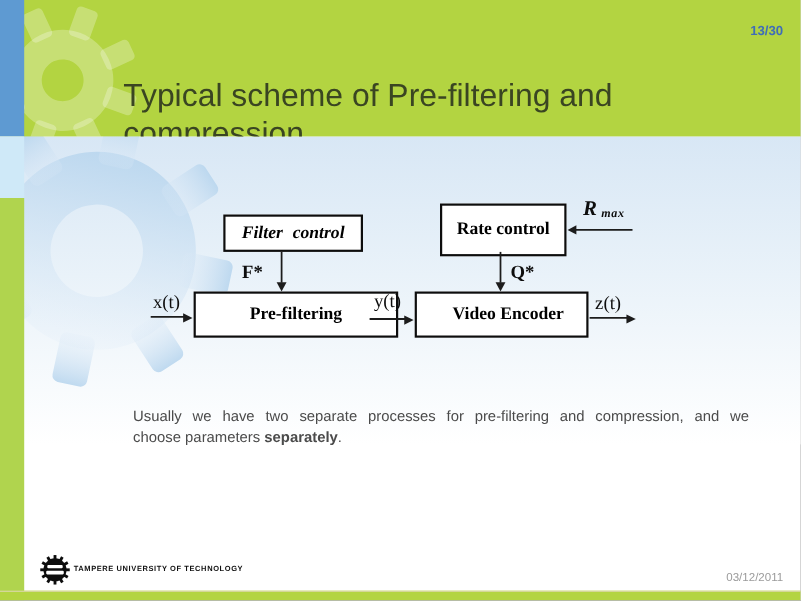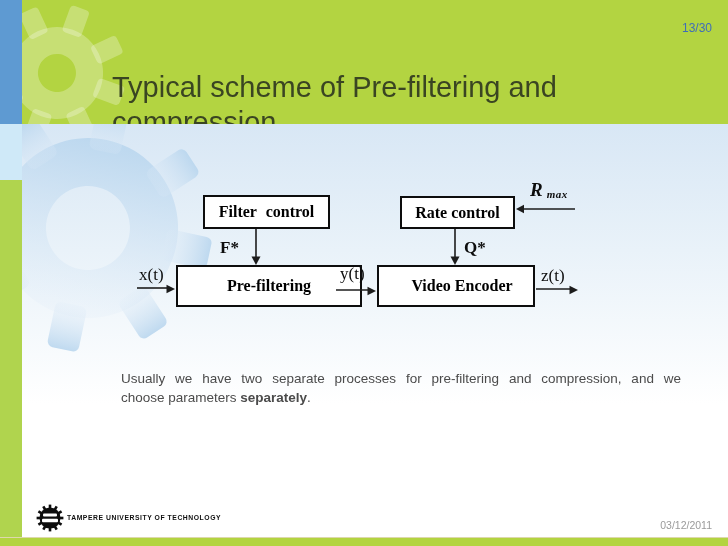--- a/index.html
+++ b/index.html
@@ -9,37 +9,37 @@
   
   .content-grad{position:absolute;left:0;top:124px;width:728px;height:280px;
     background:linear-gradient(180deg,#d8e7f5 0%,#e9f2f9 45%,#ffffff 100%);}
   .watermark{position:absolute;left:-62px;top:78px;}
 
   
   .header{position:absolute;left:0;top:0;width:728px;height:124px;background:#b3d441;overflow:hidden;}
   .header-gear{position:absolute;left:-28px;top:-12px;}
   .title{position:absolute;left:112px;top:24px;width:540px;font-size:29px;line-height:35px;
          color:#3a4522;margin-top:46px;}
-  .page-num{position:absolute;top:21px;right:16px;font-size:12px;font-weight:normal;color:#3f6db8;}
+  .page-num{position:absolute;top:21px;right:16px;font-size:12px;font-weight:bold;color:#3f6db8;}
 
   
   .rail-blue{position:absolute;left:0;top:0;width:22px;height:124px;background:#5e9ad2;}
   .rail-lb{position:absolute;left:0;top:124px;width:22px;height:56px;background:#cfe9f8;}
   .rail-green{position:absolute;left:0;top:180px;width:22px;height:366px;background:#b0d44e;}
 
   
   .bottom-strip{position:absolute;left:0;top:537px;width:728px;height:9px;background:#b3d441;
     border-top:1px solid #ddd8ad;box-sizing:border-box;}
 
   
   .dg-box{position:absolute;background:#fff;border:2px solid #0d0d0d;box-sizing:border-box;
     display:flex;align-items:center;justify-content:center;
     font-family:"Liberation Serif",serif;font-weight:bold;font-size:16px;color:#000;}
-  #box-filter{left:203px;top:195px;width:127px;height:34px;word-spacing:5px;}
-  #box-rate{left:400px;top:196px;width:115px;height:33px;}
+  #box-filter{left:203px;top:195px;width:127px;height:34px;word-spacing:5px;font-style:italic;}
+  #box-rate{left:400px;top:185px;width:115px;height:48px;}
   #box-pre{left:176px;top:265px;width:186px;height:42px;}
   #box-video{left:377px;top:265px;width:158px;height:42px;padding-left:12px;}
 
   .dg-label{position:absolute;font-family:"Liberation Serif",serif;color:#0d0d0d;white-space:nowrap;}
   #lbl-f{left:220px;top:238px;font-size:17px;font-weight:bold;}
   #lbl-q{left:464px;top:238px;font-size:17px;font-weight:bold;}
   #lbl-rmax{left:530px;top:179px;font-size:19px;font-weight:bold;font-style:italic;}
   #lbl-rmax .sub{font-size:11px;vertical-align:-2px;margin-left:4px;letter-spacing:0.5px;}
   #lbl-x{left:139px;top:265px;font-size:17px;}
   #lbl-y{left:340px;top:264px;font-size:17px;}

